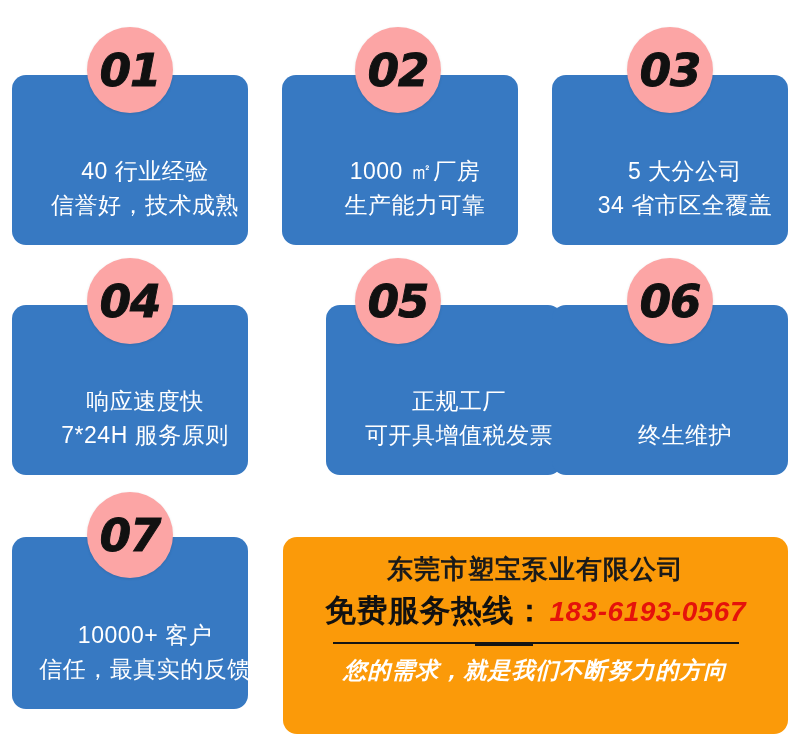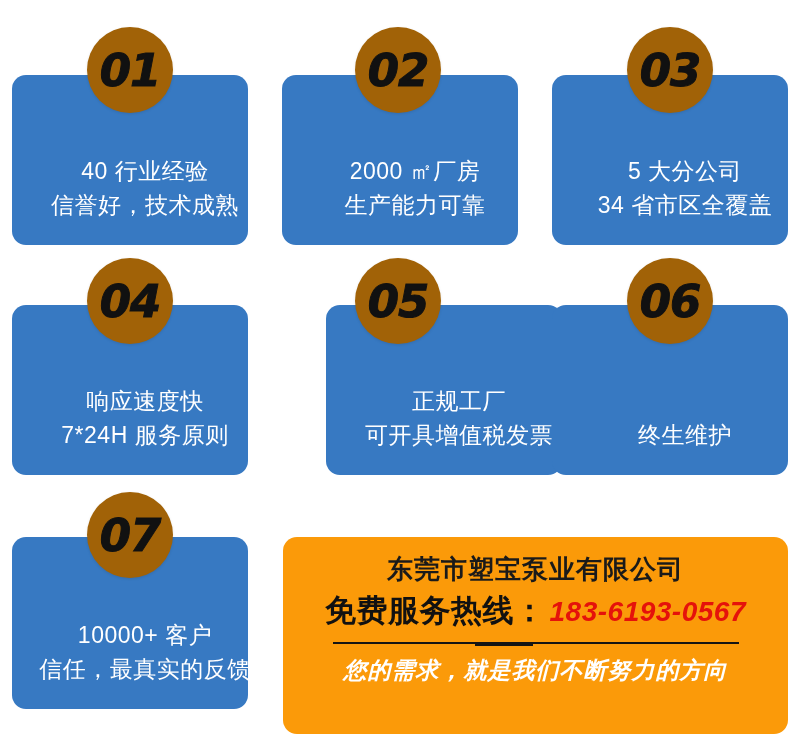--- a/index.html
+++ b/index.html
@@ -47,21 +47,21 @@
     font-weight: 400;
     text-align: center;
   }
 
   
   .num-badge {
     position: absolute;
     width: 86px;
     height: 86px;
     border-radius: 50%;
-    background: #a16207;
+    background: #fca5a5;
     display: flex;
     align-items: center;
     justify-content: center;
     box-shadow: 0 1px 3px rgba(0,0,0,0.10);
     z-index: 5;
   }
   .num-badge span {
     font-family: "DejaVu Sans", sans-serif;
     font-style: italic;
     font-weight: bold;
@@ -158,21 +158,21 @@
       <div class="card-line">40 行业经验</div>
       <div class="card-line">信誉好，技术成熟</div>
     </div>
   </div>
   <div class="num-badge" style="left:87px; top:27px;">
     <span>01</span>
   </div>
 
   <div class="feature-card" style="left:282px; top:75px; width:236px; height:170px;">
     <div class="card-lines">
-      <div class="card-line">2000 ㎡厂房</div>
+      <div class="card-line">1000 ㎡厂房</div>
       <div class="card-line">生产能力可靠</div>
     </div>
   </div>
   <div class="num-badge" style="left:355px; top:27px;">
     <span>02</span>
   </div>
 
   <div class="feature-card" style="left:552px; top:75px; width:236px; height:170px;">
     <div class="card-lines">
       <div class="card-line">5 大分公司</div>

